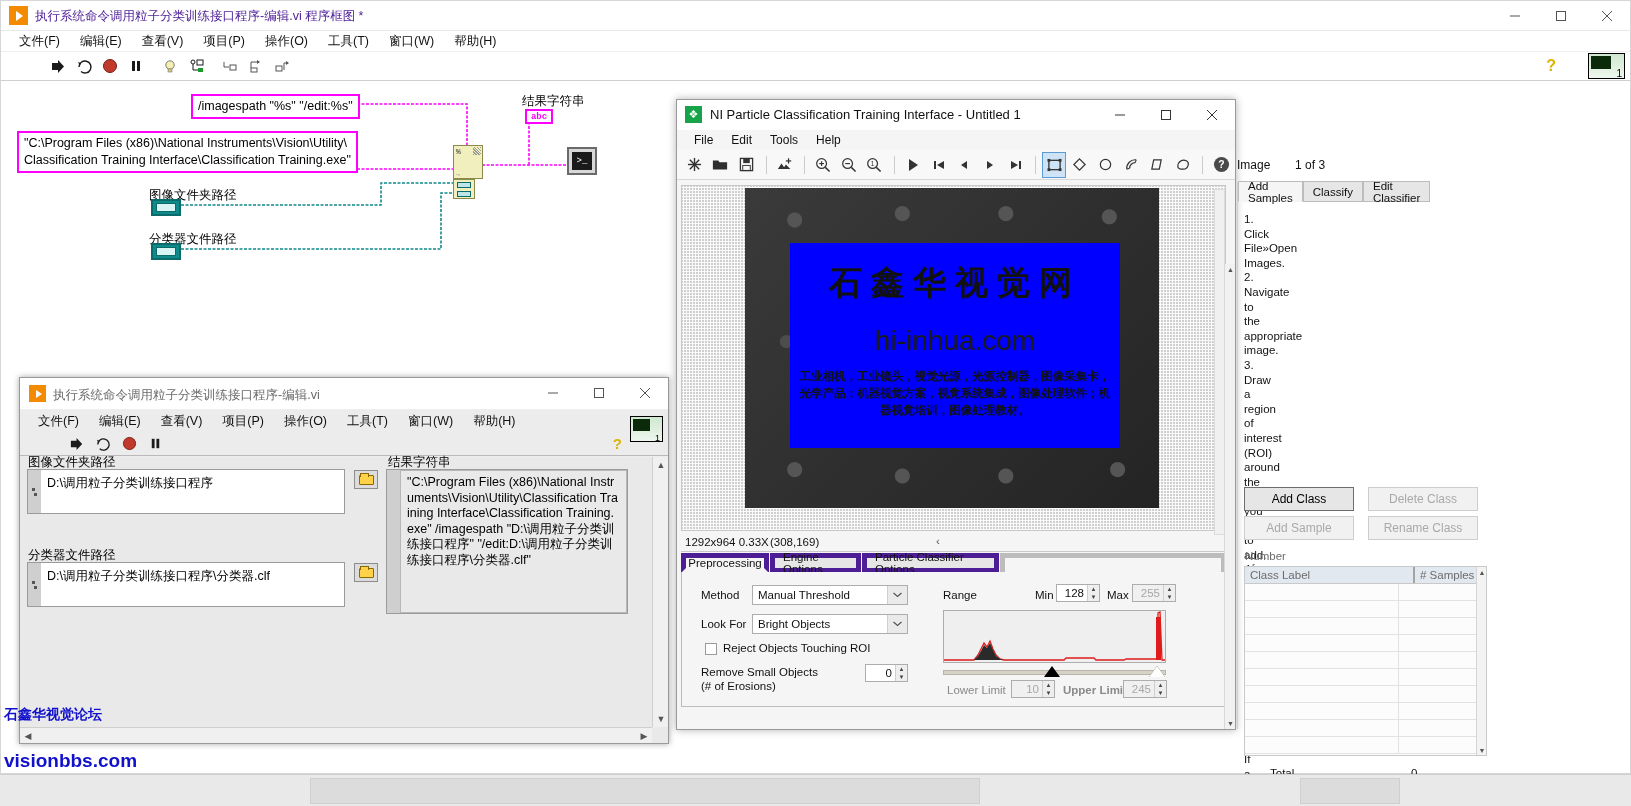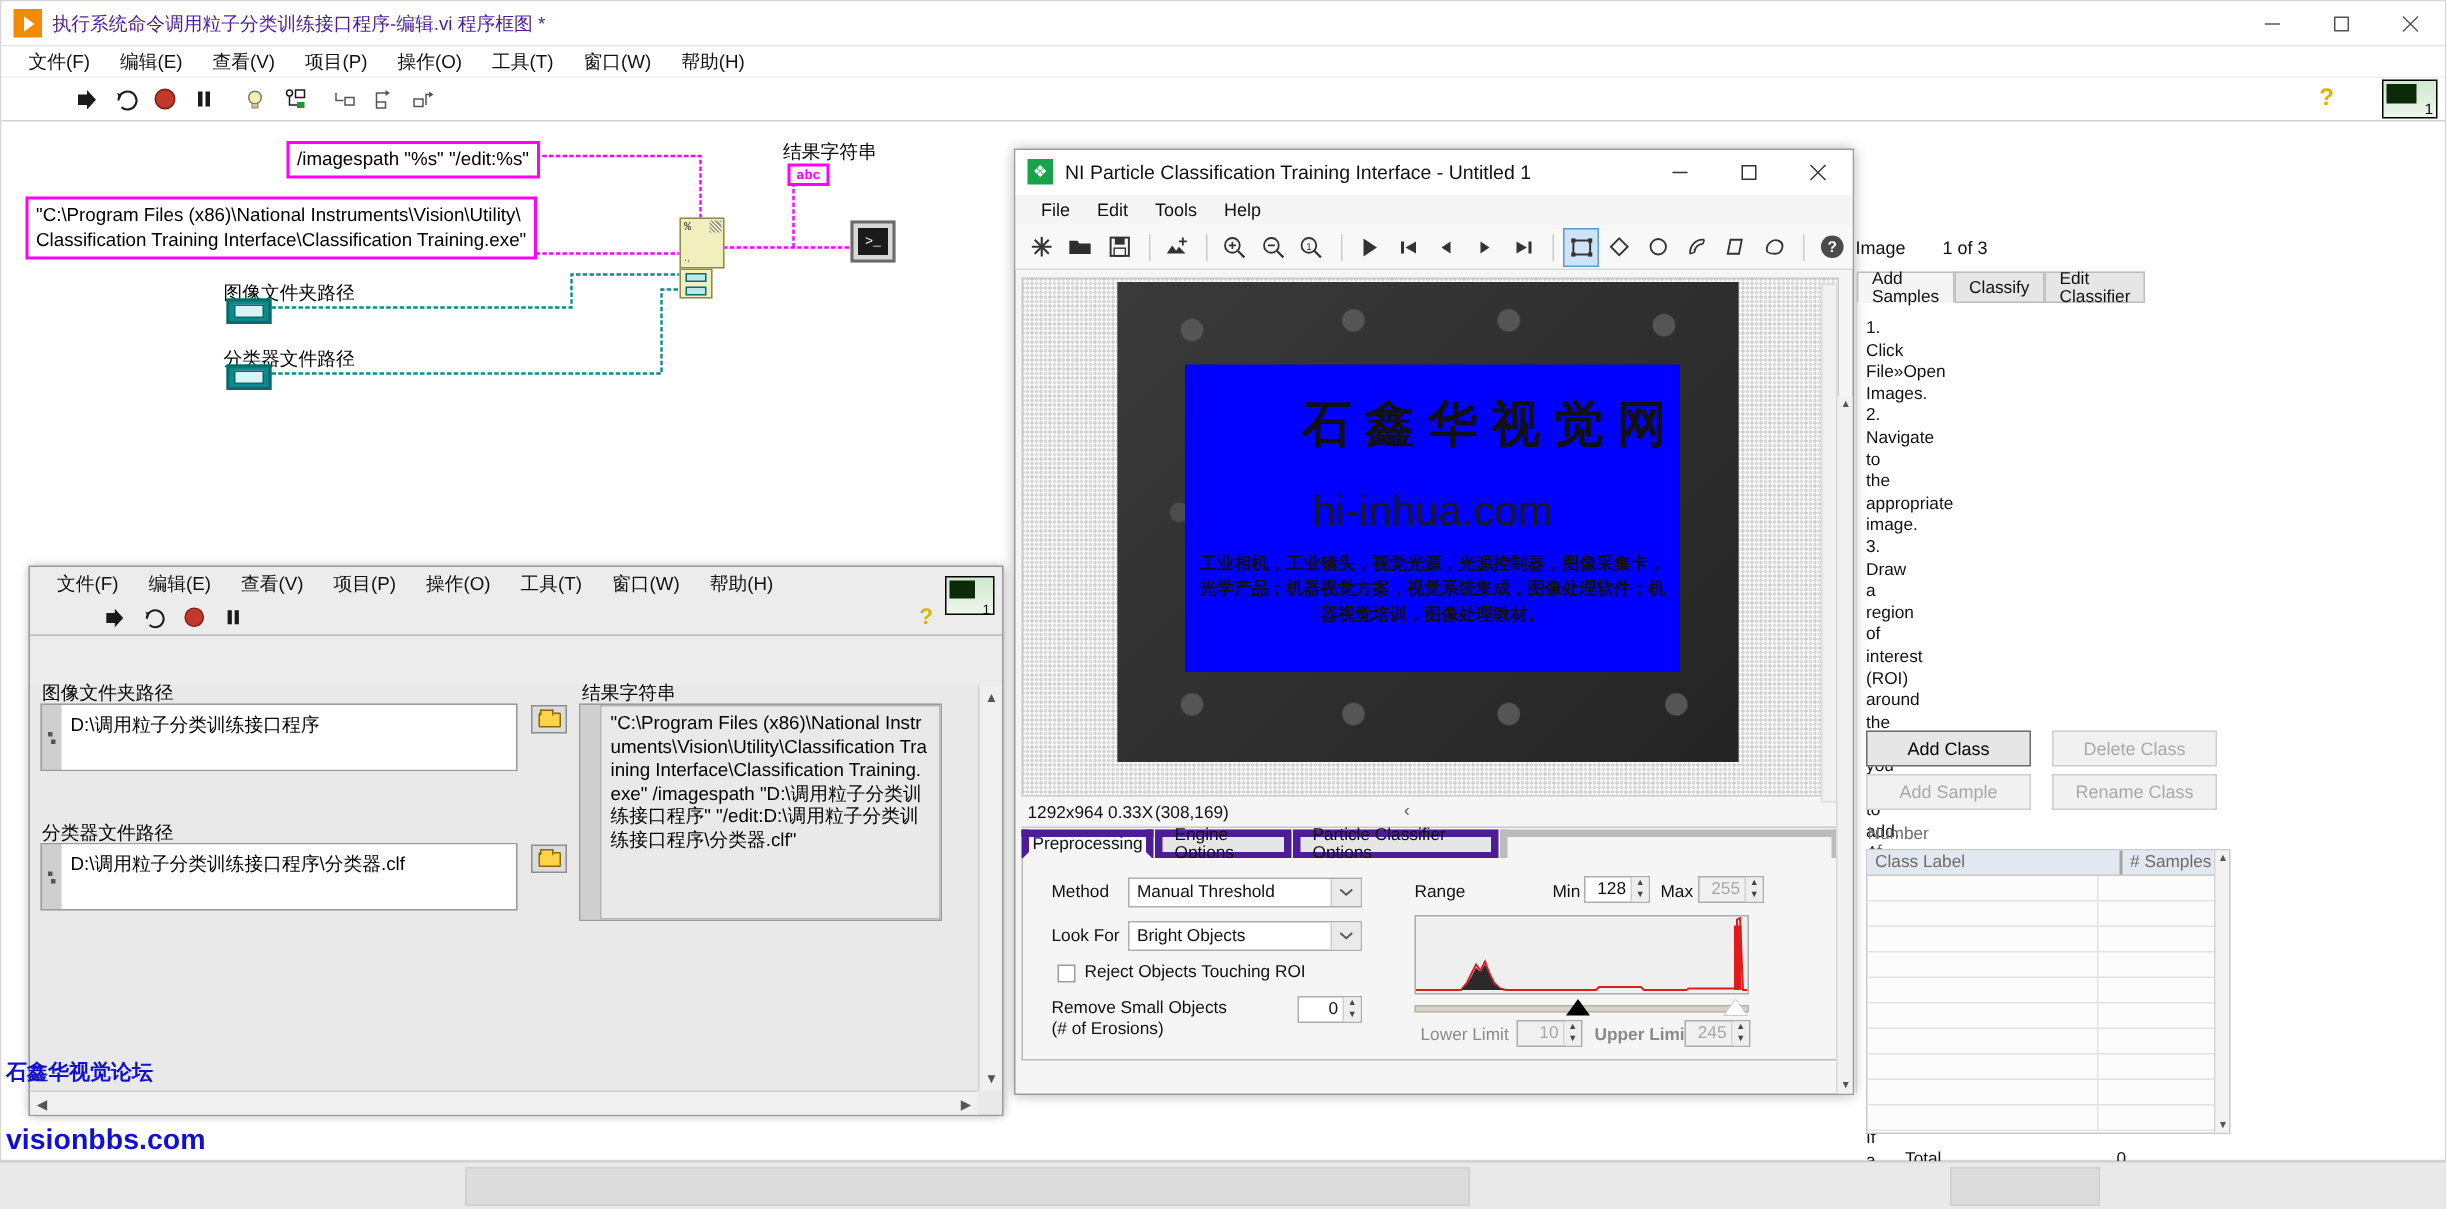--- a/index.html
+++ b/index.html
@@ -108,21 +108,21 @@
       radial-gradient(circle at 38% 8%, #555 0 7px, transparent 8px),
       radial-gradient(circle at 63% 8%, #555 0 7px, transparent 8px),
       radial-gradient(circle at 88% 9%, #555 0 7px, transparent 8px),
       radial-gradient(circle at 10% 48%, #4d4d4d 0 6px, transparent 7px),
       radial-gradient(circle at 12% 88%, #555 0 7px, transparent 8px),
       radial-gradient(circle at 38% 90%, #555 0 7px, transparent 8px),
       radial-gradient(circle at 63% 90%, #555 0 7px, transparent 8px),
       radial-gradient(circle at 90% 88%, #555 0 7px, transparent 8px),
       linear-gradient(135deg,#3a3a3a,#242424);}
   .ni-card{position:absolute;left:45px;top:55px;width:330px;height:205px;background:#0000ff;overflow:hidden;}
-  .ni-card .cn{position:absolute;left:0;right:0;top:18px;text-align:right;font-family:"DejaVu Serif",serif;color:#111;font-size:33px;letter-spacing:9px;font-weight:bold;}
+  .ni-card .cn{position:absolute;left:0;right:0;top:18px;text-align:center;font-family:"DejaVu Serif",serif;color:#111;font-size:33px;letter-spacing:9px;font-weight:bold;}
   .ni-card .url{position:absolute;left:0;right:0;top:82px;text-align:center;color:#1a1a1a;font-size:28px;font-family:"Liberation Sans",sans-serif;}
   .ni-card .svc{position:absolute;left:8px;right:8px;top:125px;text-align:center;color:#111;font-size:11.5px;line-height:17px;font-weight:bold;}
   .ni-vscroll-img{position:absolute;right:0;top:3px;width:11px;height:346px;background:#f0f0f0;border:1px solid #dcdcdc;}
   .ni-statusbar{position:absolute;left:4px;top:352px;width:545px;height:18px;border-bottom:1px solid #c8c8c8;font-size:11.5px;color:#111;}
   .ni-statusbar .s1{position:absolute;left:4px;top:2px;}
   .ni-statusbar .s2{position:absolute;left:89px;top:2px;}
   .ni-statusbar .chev{position:absolute;left:255px;top:1px;color:#555;}
 
   .ni-tabs{position:absolute;left:4px;top:371px;width:545px;height:20px;}
   .ni-tab{position:absolute;top:0;height:20px;border:5px solid #4c1d95;background:#e6e6e6;font-size:11.5px;color:#111;display:flex;align-items:center;justify-content:center;padding:0 8px;}
@@ -318,20 +318,42 @@
       <div style="position:absolute;left:3px;top:2px;width:14px;height:6px;background:#bfe6e6;border:1px solid #0b6b6b;"></div>
       <div style="position:absolute;left:3px;top:11px;width:14px;height:6px;background:#bfe6e6;border:1px solid #0b6b6b;"></div>
     </div>
 
     <div class="exec-node" style="left:566px;top:64px;">
       <div class="scr">&gt;_</div>
     </div>
   </div>
 
   <div class="fp-win">
+    <div class="fp-titlebar">
+      <div class="fp-title-icon"></div>
+      <div class="fp-title-text">执行系统命令调用粒子分类训练接口程序-编辑.vi</div>
+      <div class="win-btns">
+        <div class="win-btn">
+          <svg width="12" height="12" viewBox="0 0 12 12">
+                <line x1="1" y1="6" x2="11" y2="6" stroke="#555"></line>
+              </svg>
+        </div>
+        <div class="win-btn">
+          <svg width="12" height="12" viewBox="0 0 12 12">
+                <rect x="1.5" y="1.5" width="9" height="9" fill="none" stroke="#555"></rect>
+              </svg>
+        </div>
+        <div class="win-btn close">
+          <svg width="12" height="12" viewBox="0 0 12 12">
+                <line x1="1" y1="1" x2="11" y2="11" stroke="#555"></line>
+                <line x1="11" y1="1" x2="1" y2="11" stroke="#555"></line>
+              </svg>
+        </div>
+      </div>
+    </div>
 
     <div class="fp-menubar">
       <div class="mi">文件(F)</div>
       <div class="mi">编辑(E)</div>
       <div class="mi">查看(V)</div>
       <div class="mi">项目(P)</div>
       <div class="mi">操作(O)</div>
       <div class="mi">工具(T)</div>
       <div class="mi">窗口(W)</div>
       <div class="mi">帮助(H)</div>

